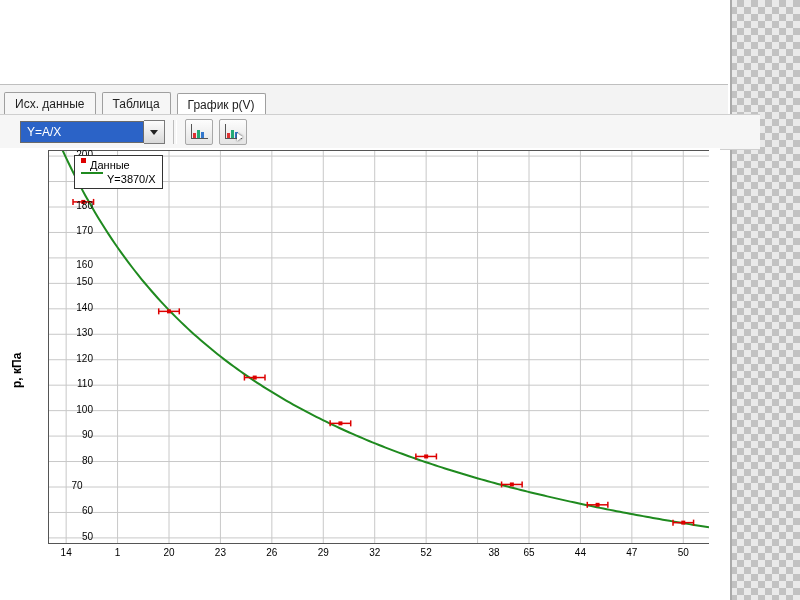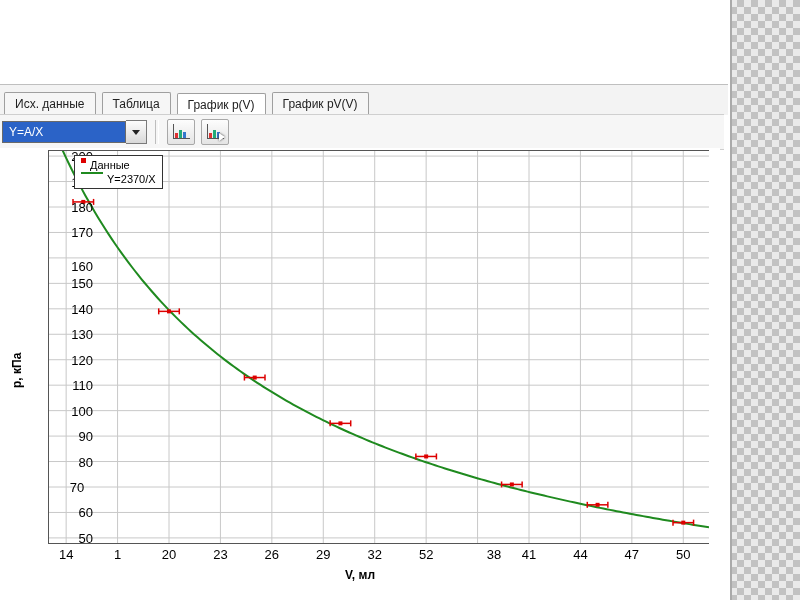--- a/index.html
+++ b/index.html
@@ -16,21 +16,21 @@
   .tabbar{position:absolute;left:0;top:84px;width:720px;height:30px;border-top:1px solid #bfbfbf;
           background:#f3f3f3;display:flex;align-items:flex-end;padding:0 4px}
   .tab{display:inline-block;height:22px;line-height:22px;padding:0 10px;margin-right:6px;
        border:1px solid #9f9f9f;border-bottom:none;background:#f6f6f6;border-radius:2px 2px 0 0;
        font-size:12px;color:#222}
   .tab.active{background:#fff;position:relative;top:1px}
 
   
   .toolbar{position:absolute;left:0;top:114px;width:720px;height:34px;background:#f6f6f6;
            border-top:1px solid #cfcfcf;border-bottom:1px solid #cfcfcf;display:flex;align-items:center;
-           padding:0 2px;gap:6px}
+           padding:0 20px;gap:6px}
   .combo{display:flex;align-items:center;height:22px}
   .combo-field{background:#2b63c7;color:#fff;border:1px solid #6a6a6a;height:20px;line-height:20px;
                padding:0 6px;width:110px;font-size:12px}
   .combo-btn{width:20px;height:22px;border:1px solid #7a7a7a;border-left:none;
              background:linear-gradient(#fdfdfd,#d8d8d8);display:flex;align-items:center;justify-content:center}
   .combo-btn .tri{width:0;height:0;border-left:4px solid transparent;border-right:4px solid transparent;
                   border-top:5px solid #222}
   .tb-btn{width:26px;height:24px;border:1px solid #a8a8a8;background:linear-gradient(#fdfdfd,#e4e4e4);
           display:flex;align-items:center;justify-content:center;border-radius:2px}
   .tb-sep{width:2px;height:24px;border-left:1px solid #bdbdbd;border-right:1px solid #fff;margin:0 2px}
@@ -54,21 +54,21 @@
   .legend{position:absolute;left:74px;top:7px;border:1px solid #333;background:#fff;padding:2px 6px;font-size:11px}
   .legend .row{display:flex;align-items:flex-start;gap:4px;line-height:14px}
   .legend .dot{width:5px;height:5px;background:#d00;border-radius:0}
   .legend .line{width:22px;height:2px;background:#1f8a1f}
 
   
   .ylabel{position:absolute;transform:rotate(-90deg);transform-origin:left top;
           left:10px;top:240px;font-size:12px;font-weight:bold}
   .xlabel{position:absolute;left:0;right:0;bottom:6px;text-align:center;font-size:12px;font-weight:bold}
 
-  .tick-x,.tick-y{position:absolute;font-size:13px;color:#000}
+  .tick-x,.tick-y{position:absolute;font-size:10px;color:#000}
   .tick-y{right:calc(100% - 44px);text-align:right;width:32px}
   .tick-x{top:100%;transform:translate(-50%,4px)}
 
   .plot{position:absolute;left:48px;top:2px;width:660px;height:392px;border:1px solid #555;
         border-right:none;background:#fff}
 
   .grid line{stroke:#c8c8c8;stroke-width:1}
   .curve{stroke:#1f8a1f;stroke-width:2;fill:none}
   .pt{fill:#d00}
   .err{stroke:#d00;stroke-width:1.5}
@@ -77,21 +77,20 @@
 </style>
 </head>
 <body>
 
 <div class="right-strip"></div>
 
 <div class="tabbar">
   <div class="tab">Исх. данные</div>
   <div class="tab">Таблица</div>
   <div class="tab active">График p(V)</div>
-  <div class="tab">График pV(V)</div>
 </div>
 
 <div class="toolbar">
   <div class="combo">
     <div class="combo-field">Y=A/X</div>
     <div class="combo-btn">
       <span class="tri"></span>
     </div>
   </div>
   <span class="tb-sep"></span>
@@ -186,21 +185,21 @@
       </svg>
   <div class="tick-x" style="left: 17.1429px;">14</div>
       <div class="tick-x" style="left: 68.5714px;">1</div>
       <div class="tick-x" style="left: 120px;">20</div>
       <div class="tick-x" style="left: 171.429px;">23</div>
       <div class="tick-x" style="left: 222.857px;">26</div>
       <div class="tick-x" style="left: 274.286px;">29</div>
       <div class="tick-x" style="left: 325.714px;">32</div>
       <div class="tick-x" style="left: 377.143px;">52</div>
       <div class="tick-x" style="left: 445px;">38</div>
-      <div class="tick-x" style="left: 480px;">41</div>
+      <div class="tick-x" style="left: 480px;">65</div>
       <div class="tick-x" style="left: 531.429px;">44</div>
       <div class="tick-x" style="left: 582.857px;">47</div>
       <div class="tick-x" style="left: 634.286px;">50</div>
       <div class="tick-y" style="top: 379.909px;">50</div>
       <div class="tick-y" style="top: 354.455px;">60</div>
       <div class="tick-y" style="top: 329px; text-align: center;">70</div>
       <div class="tick-y" style="top: 303.545px;">80</div>
       <div class="tick-y" style="top: 278.091px;">90</div>
       <div class="tick-y" style="top: 252.636px;">100</div>
       <div class="tick-y" style="top: 227.182px;">110</div>
@@ -215,18 +214,17 @@
       <div class="tick-y" style="top: -1.90909px;">200</div>
     </div>
 
   <div class="legend">
     <div class="row">
       <span class="dot"></span>
       <span>Данные</span>
     </div>
     <div class="row">
       <span class="line"></span>
-      <span>Y=2370/X</span>
-    </div>
-  </div>
-
-  <div class="xlabel">V, мл</div>
+      <span>Y=3870/X</span>
+    </div>
+  </div>
+
 </div>
 
 </body></html>

